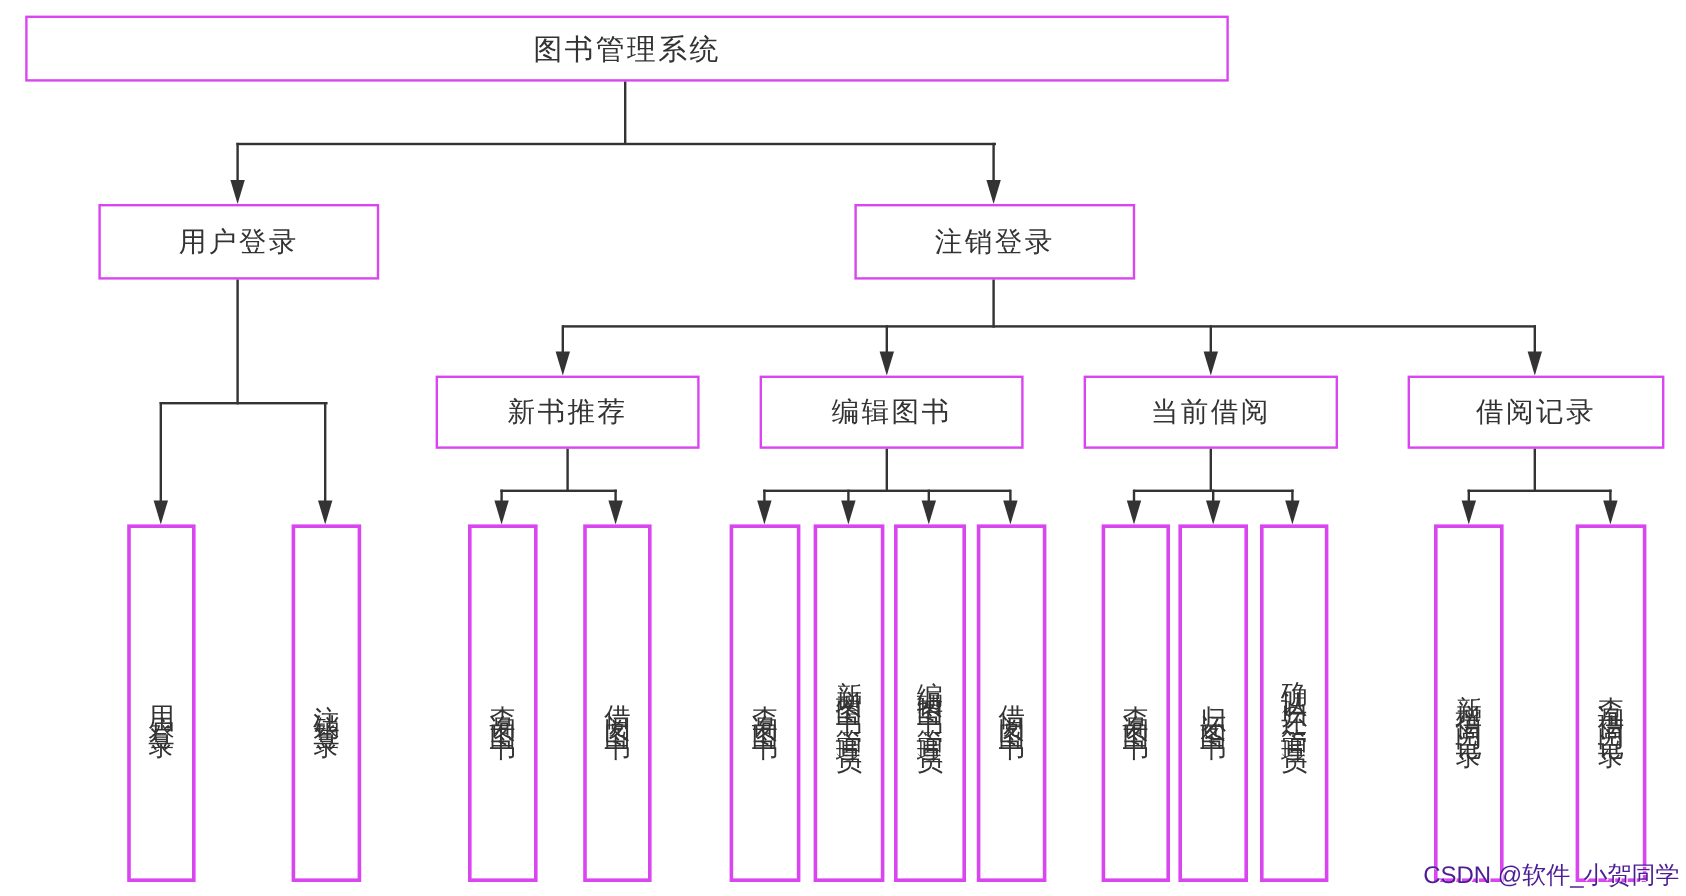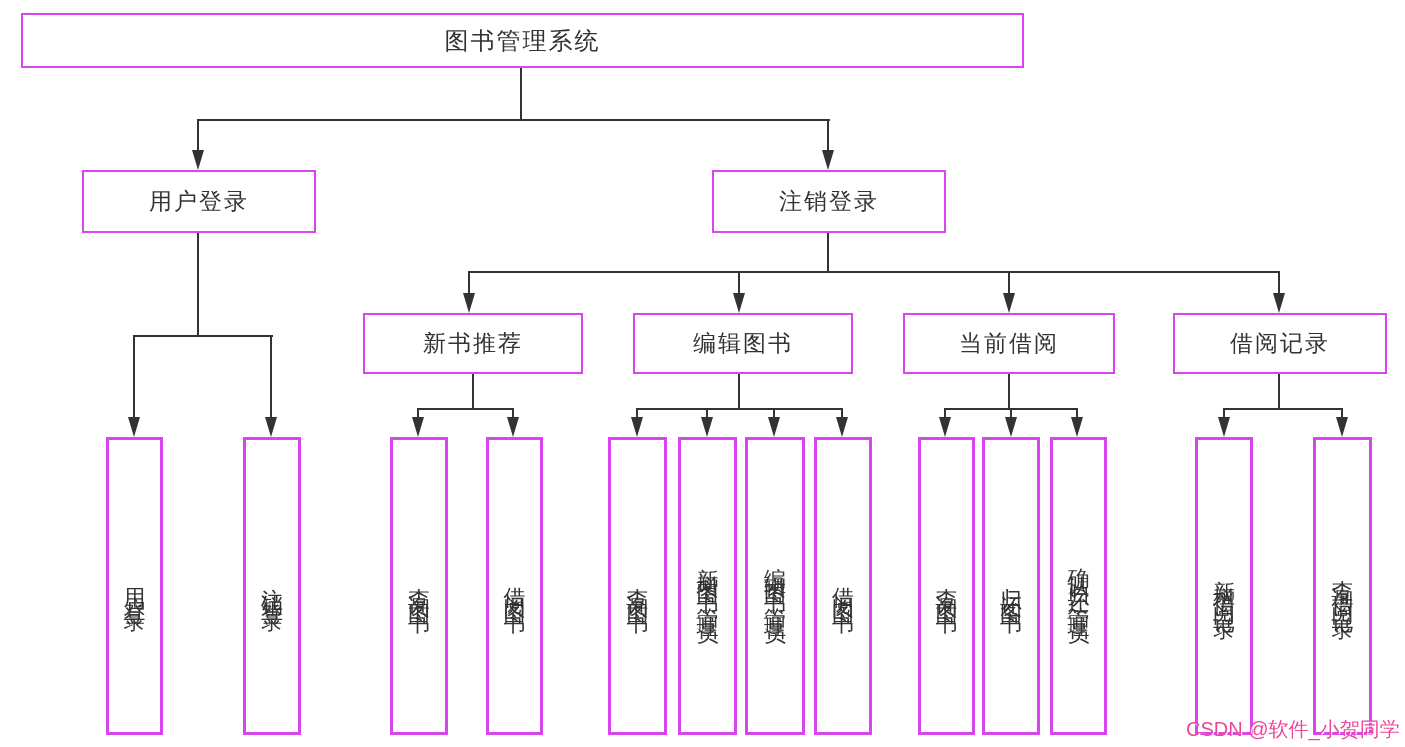--- a/index.html
+++ b/index.html
@@ -39,21 +39,21 @@
     width: 0; height: 0;
     border-left: 6px solid transparent;
     border-right: 6px solid transparent;
     border-top: 20px solid #333333;
   }
   .watermark {
     position: absolute;
     left: 1186px;
     top: 716px;
     font-size: 20px;
-    color: #ec4899;
+    color: #4c1d95;
     text-shadow: 1px 1px 0 #ffffff;
     white-space: nowrap;
     z-index: 5;
   }
 </style>
 </head>
 <body>
 
 <div id="canvas">
 

